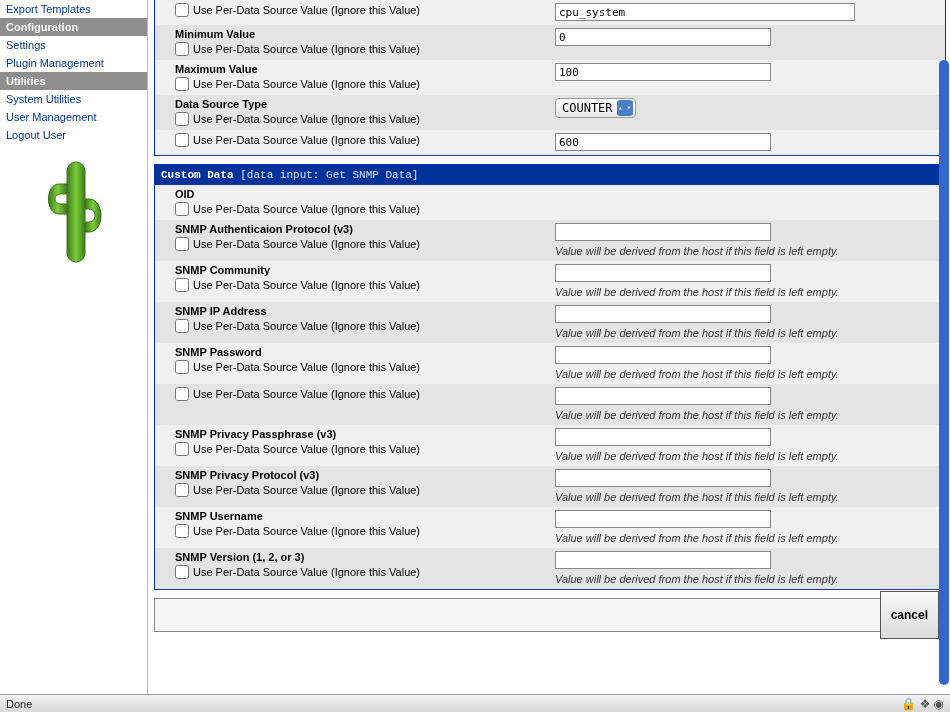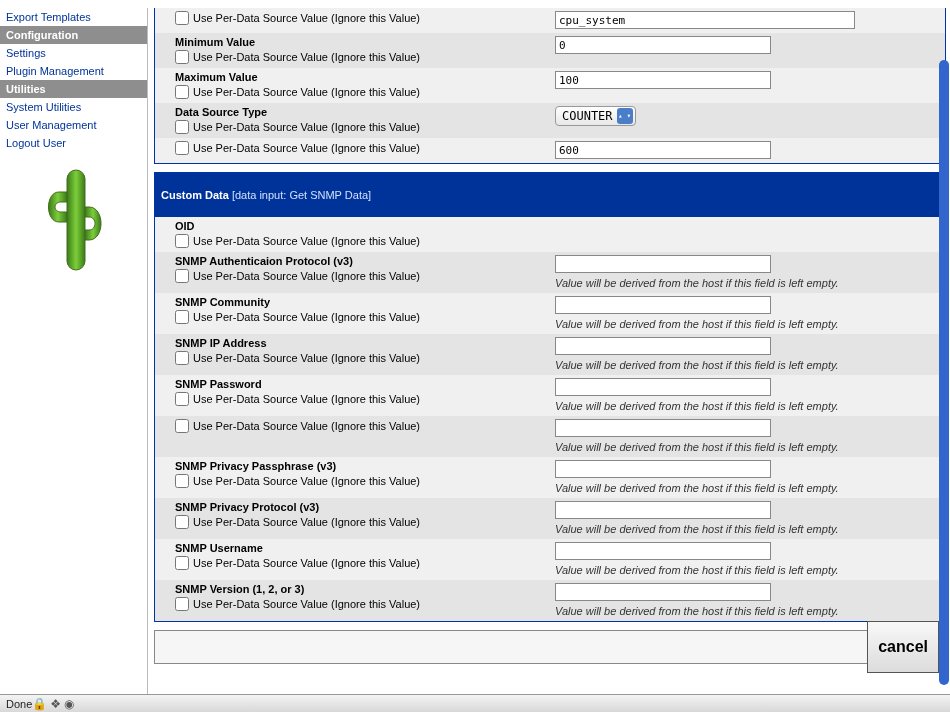--- a/index.html
+++ b/index.html
@@ -9,21 +9,20 @@
     font-size: 11px;
     background: #fff;
     width: 950px;
     height: 712px;
     overflow: hidden;
     position: relative;
   }
   .page {
     display: flex;
     height: 694px;
-    margin-top: 8px;
   }
   .sidebar {
     width: 148px;
     flex-shrink: 0;
     border-right: 1px solid #bbb;
     background: #fff;
   }
   .sidebar a.item {
     display: block;
     color: #003399;
@@ -50,21 +49,22 @@
   }
   .panel {
     border: 1px solid #0033aa;
     margin-bottom: 8px;
   }
   .panel.noborder-top { border-top: none; }
   .panel .section-header {
     background: #003399;
     color: #fff;
     font-weight: bold;
-    padding: 16px 6px;
+    padding: 4px 6px;
+    font-family: Liberation Mono, monospace;
   }
   .panel .section-header .sub {
     color: #cfe0ff;
     font-weight: normal;
   }
   .row {
     display: flex;
     padding: 3px 6px 4px 20px;
   }
   .row.alt0 { background: #f0f0f0; }
@@ -134,36 +134,37 @@
   .footer-panel {
     border: 1px solid #888;
     background: #f6f6f6;
     height: 34px;
     display: flex;
     align-items: center;
     justify-content: flex-end;
     padding: 0 6px;
   }
   .footer-panel button {
-    font-size: 16px;
+    font-size: 12px;
     padding: 16px 10px;
     border: 1px solid #555;
     background: linear-gradient(#f8f8f8,#dcdcdc);
     font-weight: bold;
   }
   .statusbar {
     position: absolute;
     left: 0;
     right: 0;
     bottom: 0;
     height: 18px;
     background: linear-gradient(#f4f4f4,#d8d8d8);
     border-top: 1px solid #999;
     display: flex;
     align-items: center;
+    justify-content: space-between;
     padding: 0 6px;
     font-size: 11px;
     color: #222;
   }
   .statusbar .right-icons {
     display: flex;
     gap: 3px;
     align-items: center;
   }
   .statusbar .icon {

